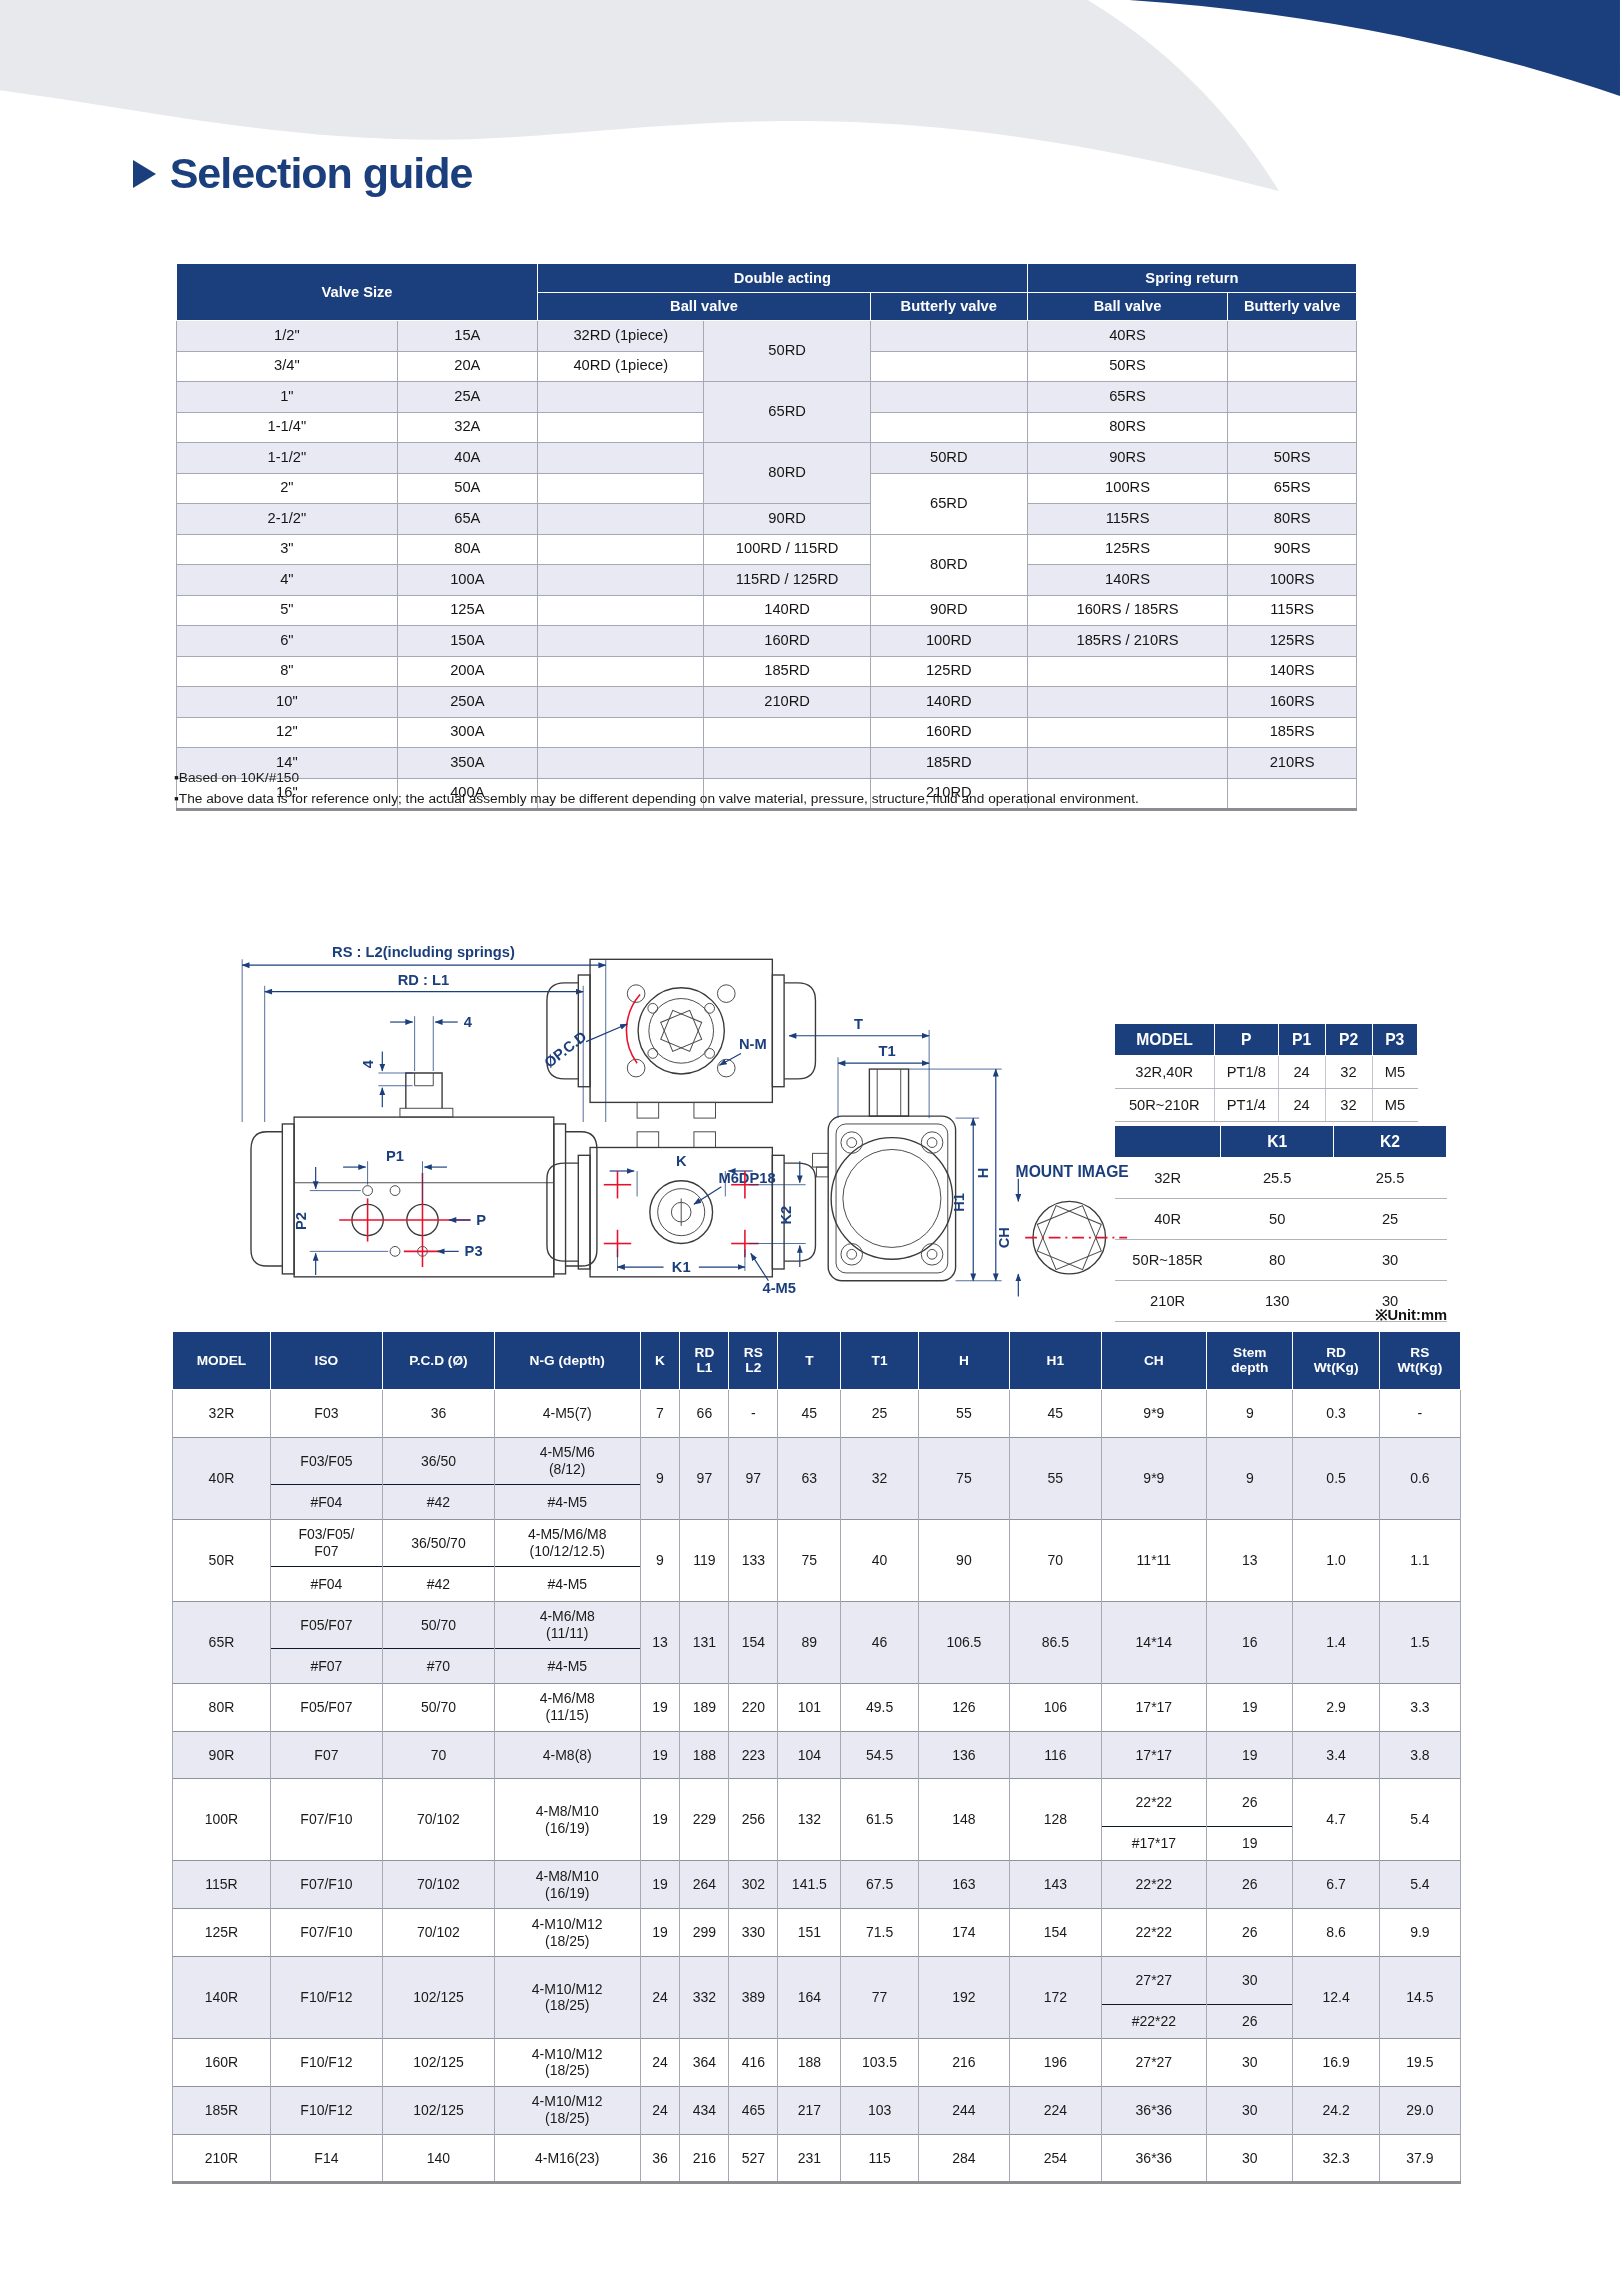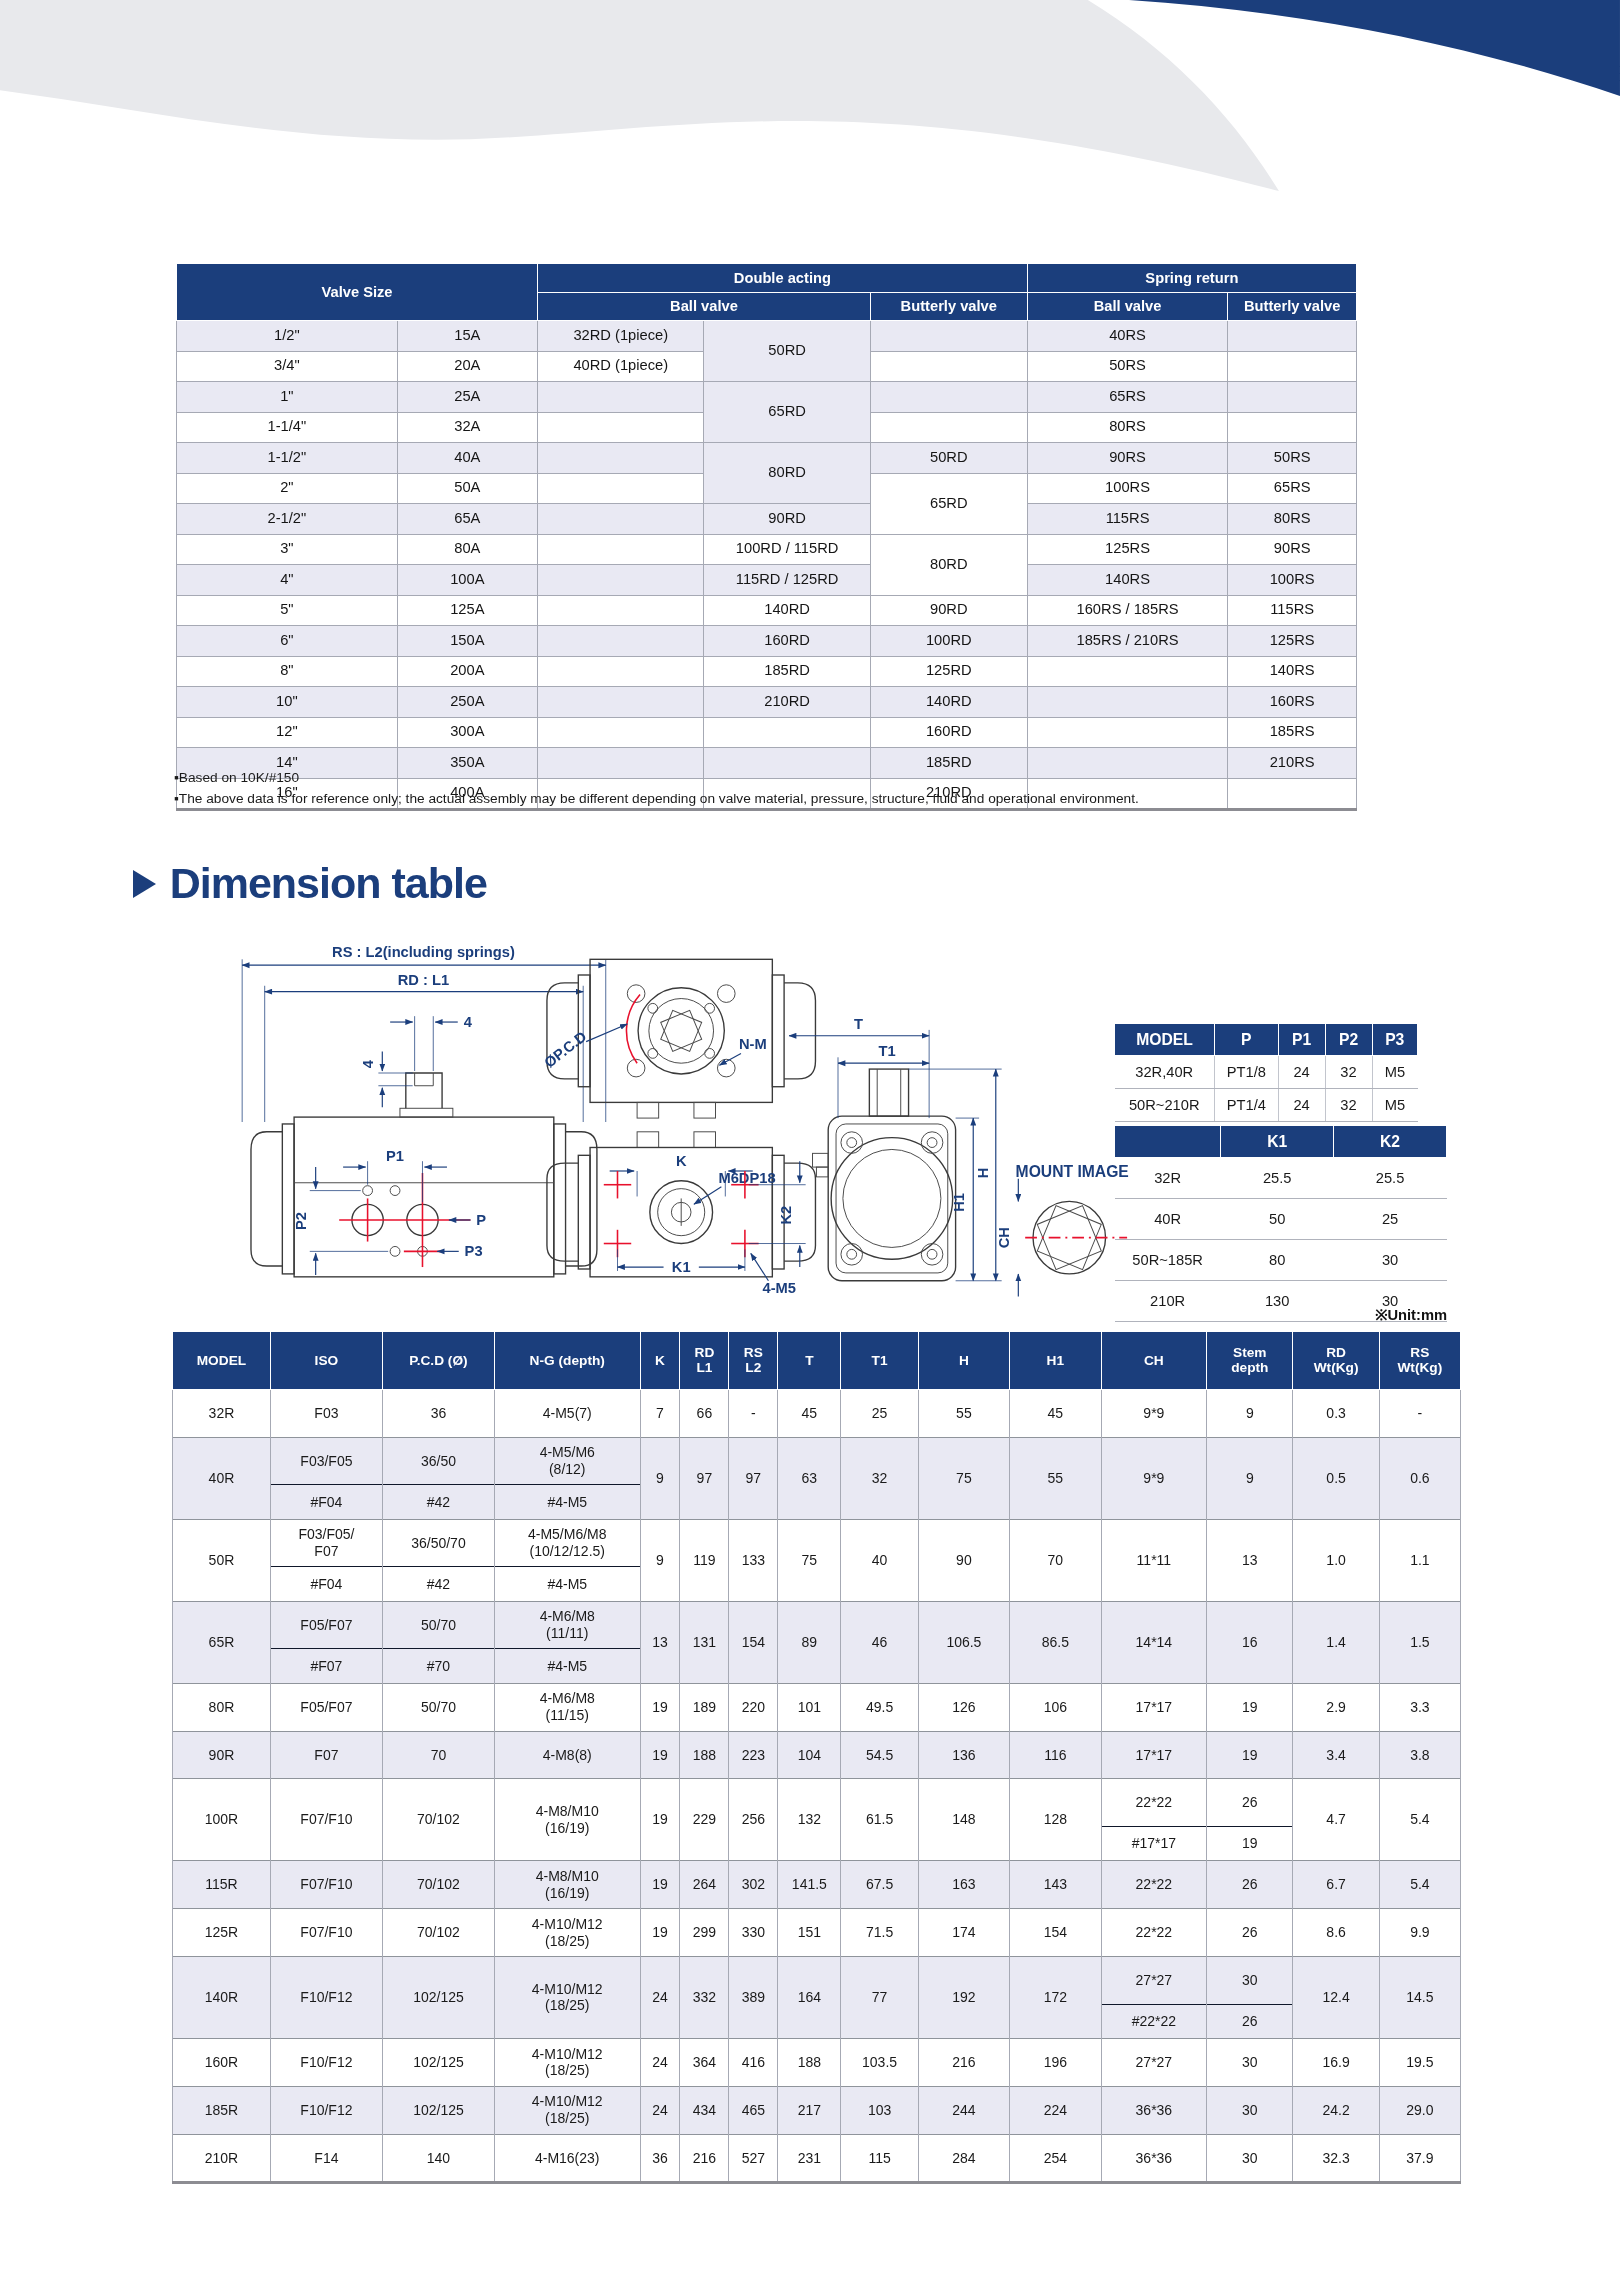--- a/index.html
+++ b/index.html
@@ -67,20 +67,24 @@
 </head>
 <body>
 
 <div class="page">
 
   <svg class="topdeco" width="1620" height="196" viewBox="0 0 1653 200">
     <path d="M0,0 H1110 C1195,52 1258,118 1305,195 C880,82 690,135 480,142 C300,147 150,112 0,92 Z" fill="#e8e9ec"></path>
     <path d="M1152,0 H1653 V98 C1495,44 1330,12 1152,0 Z" fill="#1b3e7c"></path>
   </svg>
 
+  <div class="section-title" id="sel-title">
+    <span class="tri"></span>
+    <span class="txt">Selection guide</span>
+  </div>
 
   <div class="selpos">
       <table class="sel-table">
         <colgroup>
           <col style="width: 18.7%;">
           <col style="width: 11.9%;">
           <col style="width: 14.1%;">
           <col style="width: 14.1%;">
           <col style="width: 13.3%;">
           <col style="width: 17%;">
@@ -241,24 +245,20 @@
           </tr>
         </tbody>
       </table>
     </div>
 
   <div class="notes">
     <div>▪Based on 10K/#150</div>
     <div>▪The above data is for reference only; the actual assembly may be different depending on valve material, pressure, structure, fluid and operational environment.</div>
   </div>
 
-  <div class="section-title" id="dim-title">
-    <span class="tri"></span>
-    <span class="txt">Dimension table</span>
-  </div>
 
   <svg class="diag" width="990" height="392" viewBox="0 0 1010 400">
     <defs>
       <marker id="mE" markerWidth="10" markerHeight="8" refX="7.5" refY="3" orient="auto" markerUnits="userSpaceOnUse">
         <path d="M0,0L8,3L0,6Z" fill="#1b3e7c"></path>
         </marker>
       <marker id="mS" markerWidth="10" markerHeight="8" refX="0.5" refY="3" orient="auto" markerUnits="userSpaceOnUse">
         <path d="M8,0L0,3L8,6Z" fill="#1b3e7c"></path>
         </marker>
     </defs>

